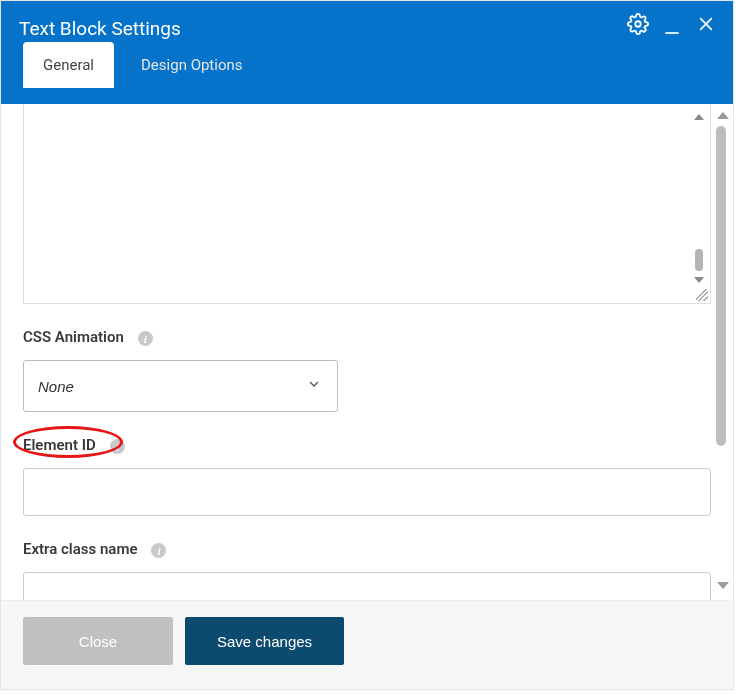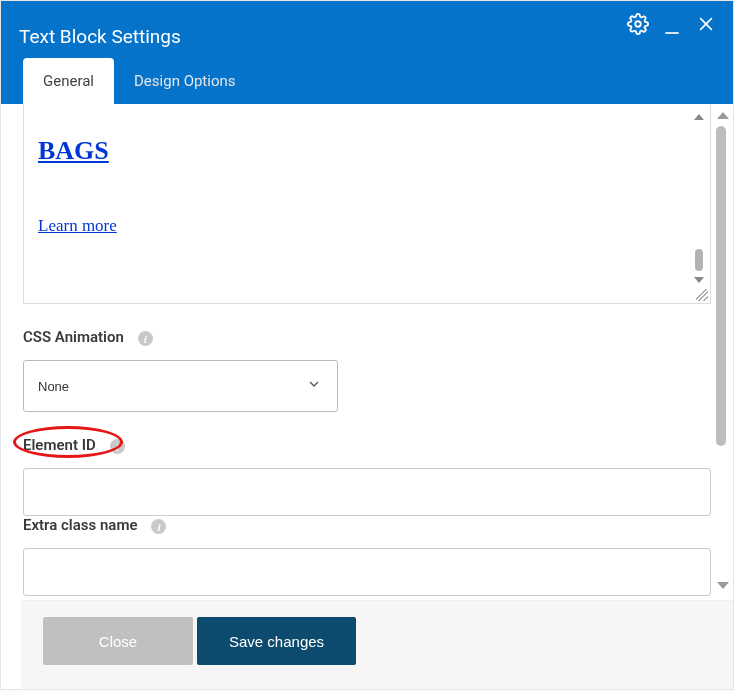--- a/index.html
+++ b/index.html
@@ -16,21 +16,21 @@
     height: 690px;
     border: 1px solid #e5e5e5;
     box-shadow: -2px 0 4px rgba(0,0,0,0.05);
     display: flex;
     flex-direction: column;
     background: #fff;
   }
   .header {
     background: #0673cb;
     color: #fff;
-    padding: 20px 18px 0 18px;
+    padding: 12px 18px 0 18px;
     position: relative;
     height: 103px;
   }
   .header-title {
     font-size: 19px;
     font-weight: 400;
     margin-bottom: 18px;
     padding-top: 4px;
   }
   .header-actions {
@@ -38,23 +38,23 @@
     top: 12px;
     right: 16px;
     display: flex;
     align-items: center;
     gap: 12px;
   }
   .header-icon { width: 22px; height: 22px; cursor: pointer; display:flex; align-items:center; justify-content:center; }
   .minimize-icon { font-size: 24px; line-height: 0; position: relative; top: 4px;}
   .tabs {
     display: flex;
-    gap: 0;
-    position: absolute;
-    bottom: 0;
+    gap: 7px;
+    position: absolute;
+    bottom: 16px;
     left: 22px;
   }
   .tab {
     padding: 14px 20px 14px 20px;
     font-size: 15px;
     cursor: pointer;
     color: #e5e5e5;
     border-radius: 4px 4px 0 0;
   }
   .tab.active {
@@ -155,43 +155,44 @@
   .select-wrap {
     position: relative;
     width: 315px;
   }
   .select-wrap select {
     width: 100%;
     height: 52px;
     border: 1px solid #bbb;
     border-radius: 3px;
     padding: 0 14px;
-    font-size: 13px;
+    font-size: 15px;
     appearance: none;
     -webkit-appearance: none;
     background: #fff;
     color: #333;
+    font-style: italic;
   }
   .select-caret {
     position: absolute;
     right: 16px; top: 50%;
     transform: translateY(-50%);
     pointer-events: none;
   }
   .btn-animate {
     height: 48px;
     padding: 0 24px;
     background: #ececec;
     border: none;
     color: #444;
     font-size: 15px;
     border-radius: 2px;
     cursor: pointer;
   }
-  .element-id-row { position: relative; }
+  .element-id-row { position: relative; margin-bottom: 24px;}
   .circle-annotation {
     position: absolute;
     left: -10px;
     top: -10px;
     width: 110px;
     height: 32px;
     border: 3px solid #e51717;
     border-radius: 50%;
     pointer-events: none;
   }
@@ -200,23 +201,22 @@
     height: 48px;
     border: 1px solid #ccc;
     border-radius: 3px;
     padding: 0 14px;
     font-size: 15px;
   }
   .footer {
     background: #f6f6f6;
     padding: 16px 22px 24px 22px;
     display: flex;
-    gap: 4px;
+    gap: 12px;
     border-top: 1px solid #eee;
-    margin-left: 20px;
   }
   .btn {
     height: 48px;
     padding: 0 32px;
     border: none;
     font-size: 15px;
     cursor: pointer;
     border-radius: 2px;
     min-width: 150px;
   }
@@ -276,24 +276,20 @@
     </div>
     <div class="tabs">
       <div class="tab active">General</div>
       <div class="tab">Design Options</div>
     </div>
   </div>
 
   <div class="body">
 
     <div class="editor-wrap">
-      <div class="editor-content">
-        <a class="bags-heading">BAGS</a><br>
-        <a class="learn-more">Learn more</a>
-      </div>
       <div class="editor-scrollbar">
         <div class="scroll-arrow up"></div>
         <div class="scroll-thumb"></div>
         <div class="scroll-arrow down"></div>
       </div>
       <div class="resize-grip"></div>
     </div>
 
     <div class="field-label">
       <span>CSS Animation</span>

